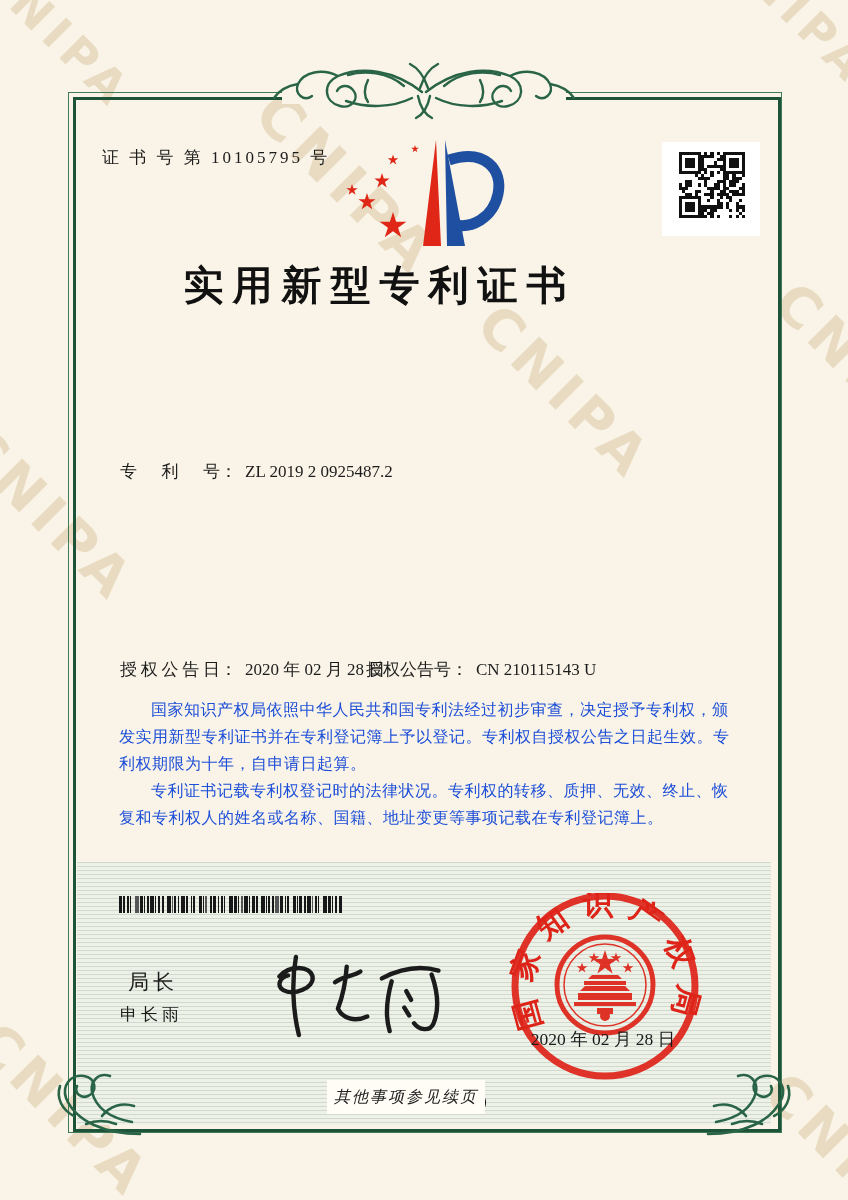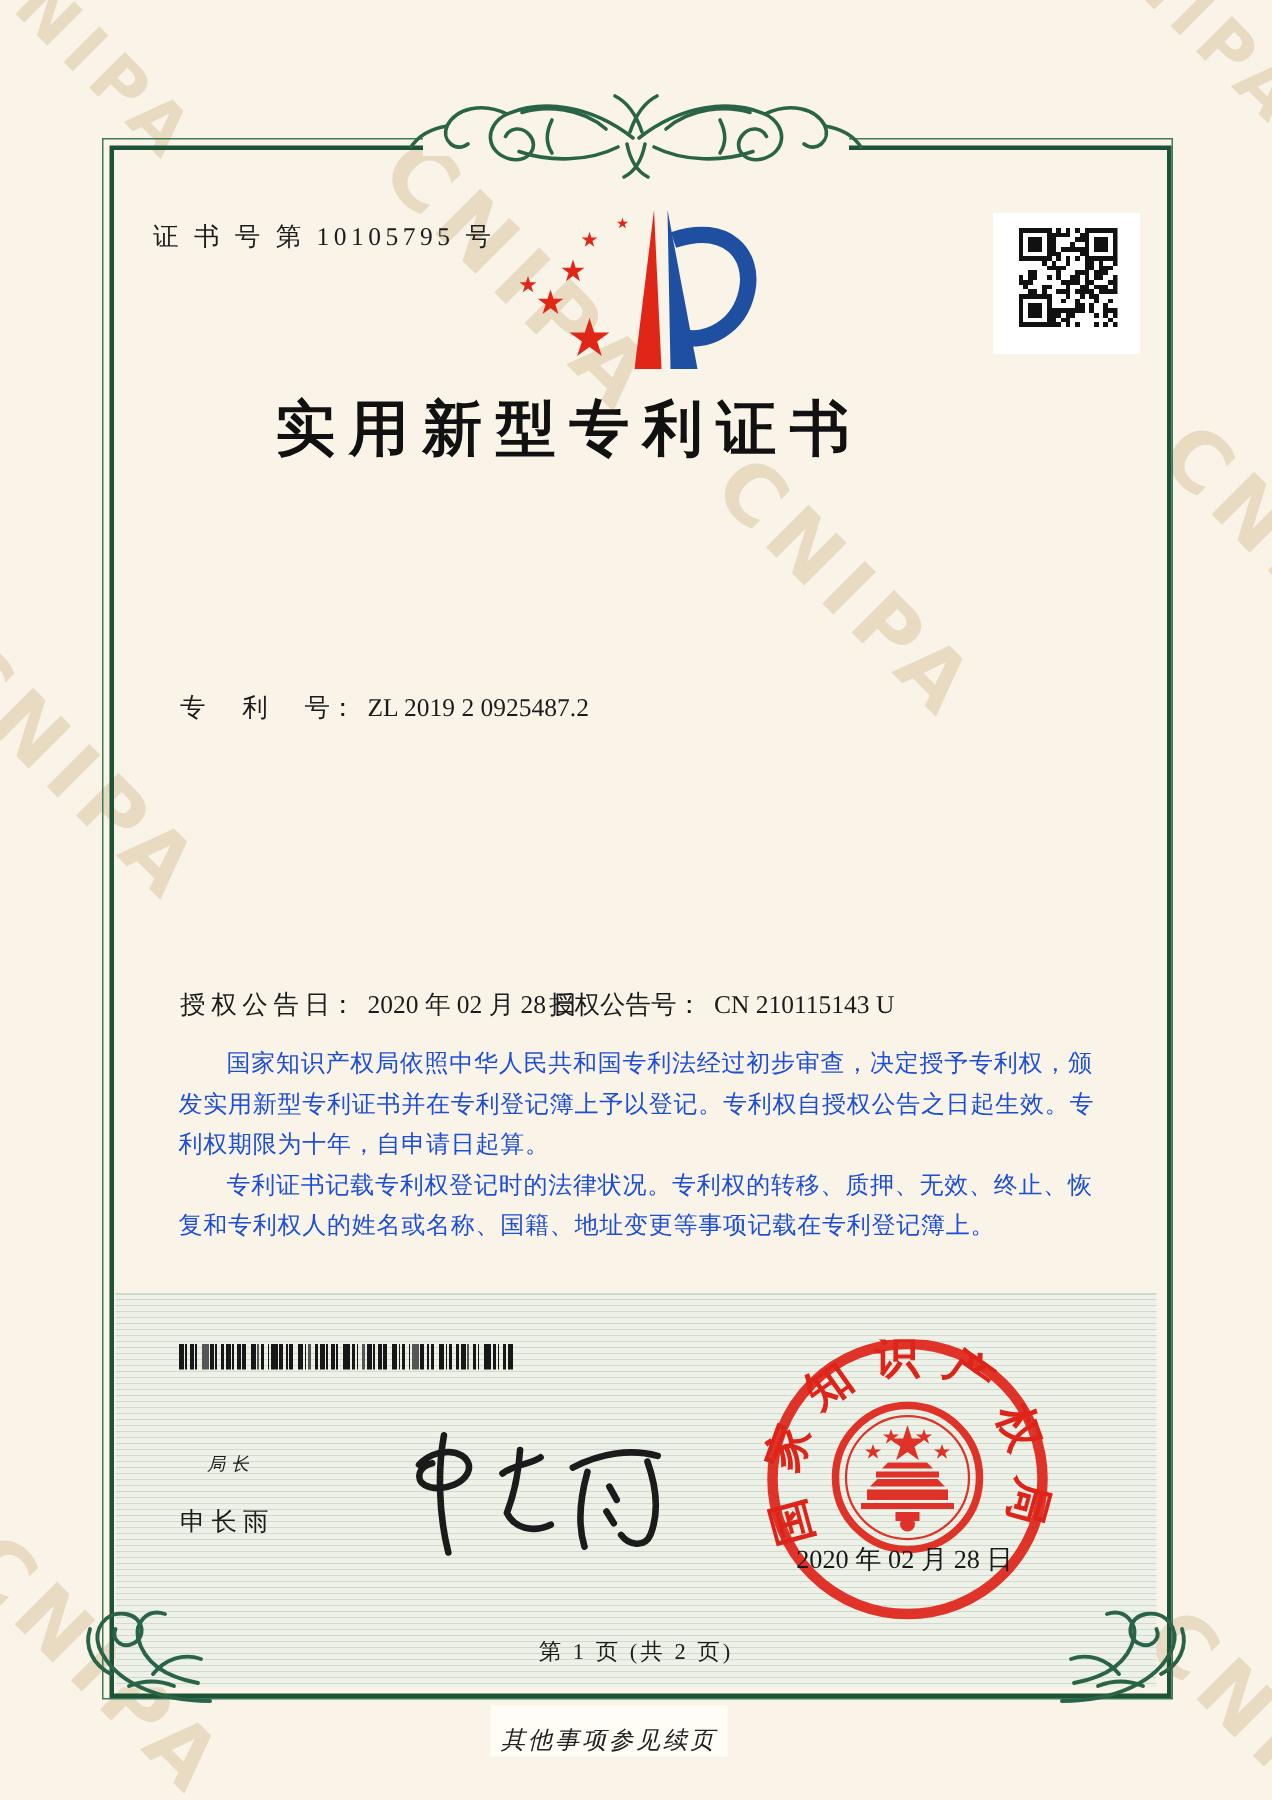--- a/index.html
+++ b/index.html
@@ -52,33 +52,33 @@
   }
   .fcolon{display:inline-block;margin-right:8px;}
   .pair2{position:absolute;left:246px;top:0;white-space:nowrap;}
   .pair2 .flabel{width:85px;}
   .body-text{
     position:absolute;left:119px;top:696px;width:614px;
     font-size:16px;line-height:27px;color:#1d4ed8;letter-spacing:0.5px;
   }
   .body-text p{margin:0;text-indent:2em;}
   .barcode{position:absolute;left:119px;top:896px;width:224px;height:17px;}
-  .director-title{position:absolute;left:138px;top:968px;font-size:12px;
-    font-family:"Liberation Sans","DejaVu Sans",sans-serif;letter-spacing:4px;font-style:italic;}
+  .director-title{position:absolute;left:128px;top:968px;font-size:21px;
+    font-family:"Liberation Sans","DejaVu Sans",sans-serif;letter-spacing:4px;}
   .director-name{position:absolute;left:120px;top:1003px;font-size:17px;
     font-family:"Liberation Sans","DejaVu Sans",sans-serif;letter-spacing:4px;}
   .signature{position:absolute;left:253px;top:946px;width:205px;height:96px;}
   .seal{position:absolute;left:505px;top:893px;width:200px;height:200px;}
   .page-info{
     position:absolute;left:68px;top:1092px;width:712px;text-align:center;
     font-size:15px;letter-spacing:2px;
   }
   .cont-chip{
-    position:absolute;left:327px;top:1137px;width:158px;height:34px;
-    background:#fffdf6;display:flex;align-items:flex-end;justify-content:center;
+    position:absolute;left:327px;top:1080px;width:158px;height:34px;
+    background:#fffdf6;display:flex;align-items:center;justify-content:center;
   }
   .cont-chip span{font-size:16px;letter-spacing:2px;font-style:italic;color:#222;}
   .flourish-top{position:absolute;left:244px;top:58px;width:360px;height:66px;z-index:4;}
   .flourish-corner{position:absolute;width:92px;height:74px;z-index:4;}
   .fc-left{left:52px;top:1064px;}
   .fc-right{left:704px;top:1064px;transform:scaleX(-1);}
 </style>
 </head>
 <body>
 

